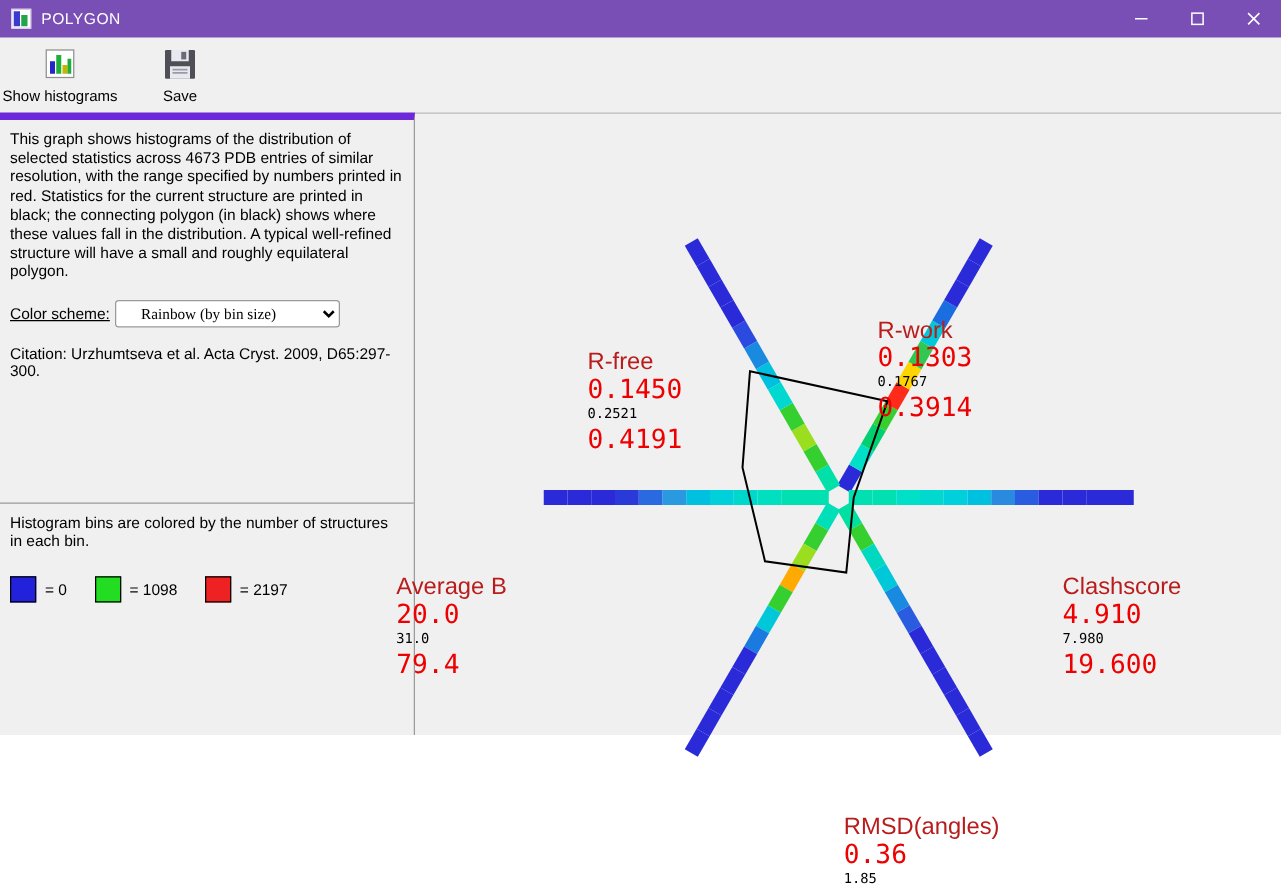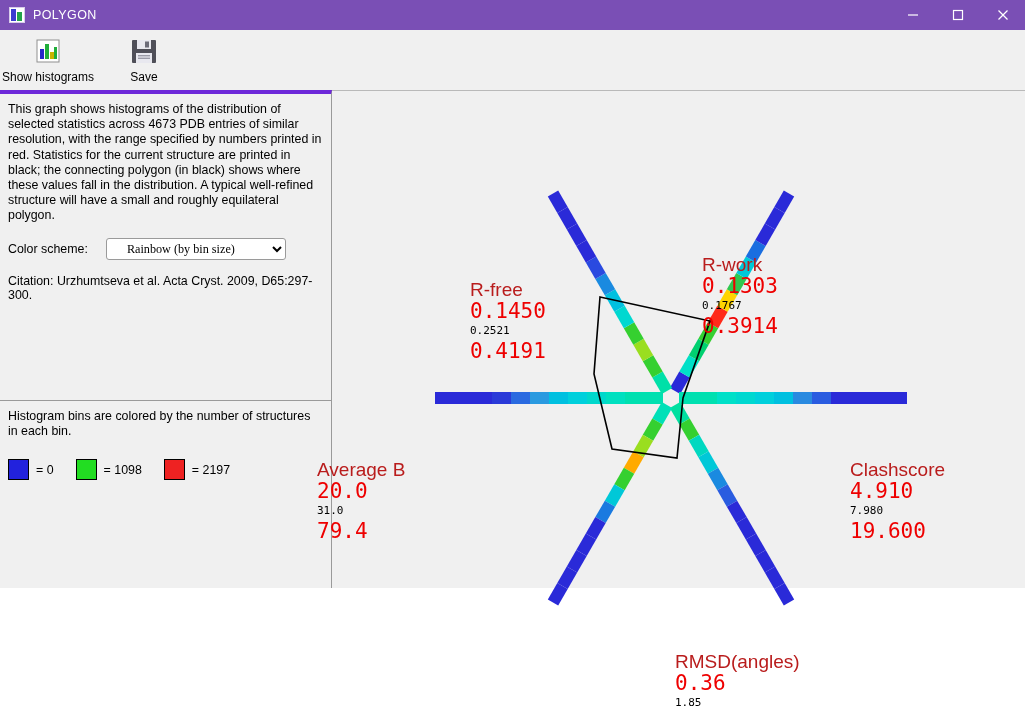--- a/index.html
+++ b/index.html
@@ -73,21 +73,21 @@
   .tool .glyph { height: 34px; display:flex; align-items:center; justify-content:center; }
   .tool .label { margin-top: 2px; }
   
   .content {
     flex: 1 1 auto;
     display: flex;
     position: relative;
   }
   .sidebar {
     width: 331px;
-    border-top: 4px solid #6d28d9;
+    border-top: 6px solid #6d28d9;
     border-right: 1px solid #9a9a9a;
     display: flex; flex-direction: column;
     background: #f0f0f0;
   }
   .panel-top {
     padding: 8px 8px 0 8px;
     flex: 0 0 auto;
     border-bottom: 1px solid #9a9a9a;
     height: 307px;
     box-sizing: border-box;
@@ -96,21 +96,21 @@
     font-size: 12.4px;
     line-height: 15.2px;
     color: #000;
     margin: 0 0 14px 0;
   }
   .scheme-row {
     display: flex; align-items: center;
     margin-bottom: 14px;
   }
   .scheme-label {
-    font-size: 12.4px; margin-right: 18px;
+    font-size: 12.4px; margin-right: 4px; text-decoration: underline;
   }
   .scheme-select {
     width: 180px; height: 22px;
     font-size: 12.2px;
     font-family: Liberation Serif, serif;
     background: #ffffff;
     border: 1px solid #9a9a9a;
     border-radius: 3px;
     padding-left: 16px;
     color: #000;

